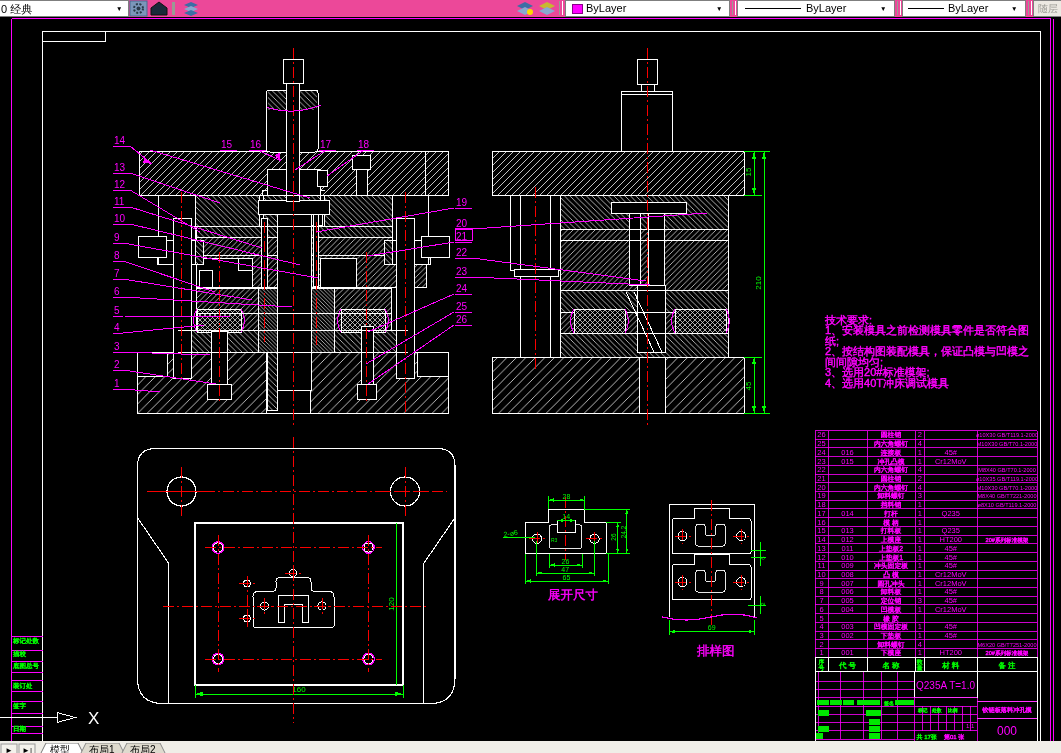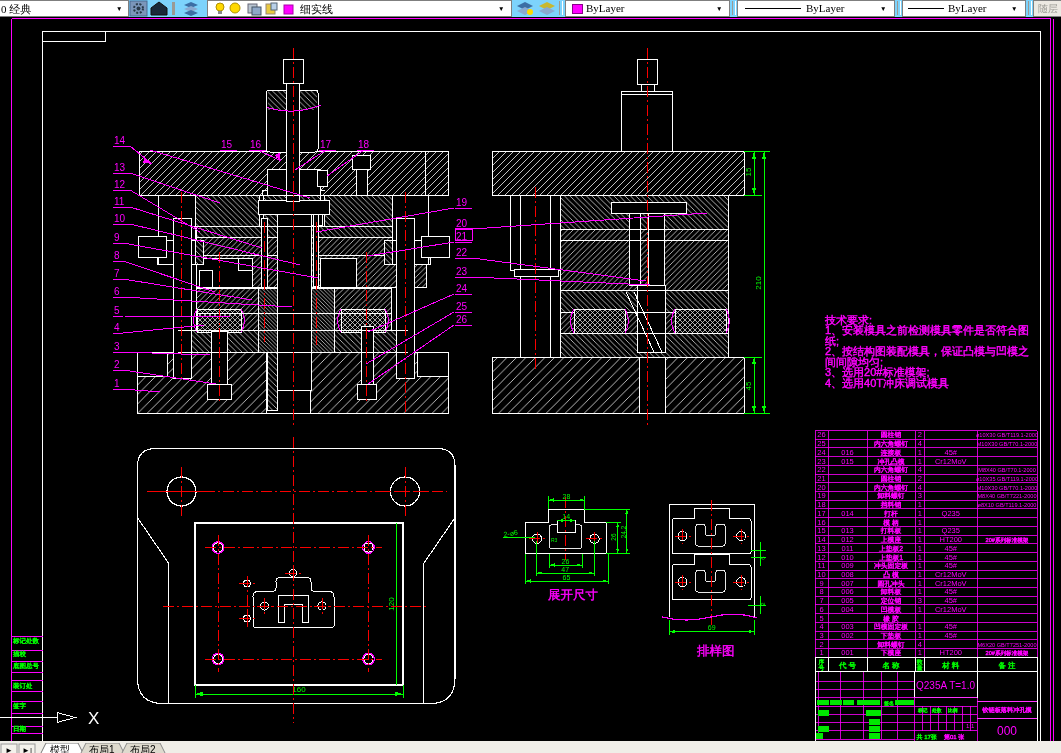--- a/index.html
+++ b/index.html
@@ -1,48 +1,34 @@
 <!DOCTYPE html>
 <html><head><meta charset="utf-8"><style>
 html,body{margin:0;padding:0;width:1061px;height:753px;background:#000;overflow:hidden;font-family:"Liberation Sans",sans-serif;}
-#tb{position:absolute;left:0;top:0;width:1061px;height:33px;background:#7dd3fc;font-family:Liberation Serif, serif;}
+#tb{position:absolute;left:0;top:0;width:1061px;height:33px;background:#ec4899;}
 .cb{position:absolute;top:0px;height:15px;background:#fff;border:1px solid #7f7f7f;font-size:11px;color:#000;}
 .sep{position:absolute;top:1px;height:14px;width:2px;border-left:1px solid #9a9a94;border-right:1px solid #fff;}
 .ar{position:absolute;top:4px;font-size:6.5px;color:#000;}
 #tab{position:absolute;left:0;top:741px;width:1061px;height:12px;background:#f0eee8;}
 </style></head><body>
 <div id="tb">
  <div class="cb" style="left:-30px;width:157px;">
       <span style="position:absolute;left:30px;top:1px;font-size:11px">0 经典</span>
       <span class="ar" style="left:145px">▼</span>
     </div>
  <svg style="position:absolute;left:128px;top:0" width="80" height="17">
    <rect x="2" y="1" width="17" height="15" fill="#7b96ba" stroke="#4a6a92"></rect>
    <circle cx="10.5" cy="8.5" r="4.5" fill="none" stroke="#2a3a4a" stroke-width="2" stroke-dasharray="2 1.6"></circle>
    <circle cx="10.5" cy="8.5" r="2" fill="#2a3a4a"></circle>
    <polygon points="23,8 31,2 39,8 39,15 23,15" fill="#1a2a3a" stroke="#111"></polygon>
    <rect x="44" y="2" width="3" height="13" fill="#9a9a94"></rect>
    <polygon points="56,5 63,2 70,5 63,8" fill="#3c6ea5"></polygon>
    <polygon points="56,9 63,6 70,9 63,12" fill="#89a9d0"></polygon>
    <polygon points="56,13 63,10 70,13 63,16" fill="#3c6ea5"></polygon>
  </svg>
- <div class="cb" style="left:207px;width:303px;">
-  <svg width="100" height="15" style="position:absolute;left:0;top:0">
-   <circle cx="12" cy="6" r="4" fill="#ffd800" stroke="#b09000"></circle>
-        <rect x="10" y="10" width="4" height="3" fill="#888"></rect>
-   <circle cx="27" cy="7" r="5" fill="#ffd800" stroke="#b09000"></circle>
-   <rect x="40" y="3" width="9" height="9" fill="#b8c4d0" stroke="#667"></rect>
-        <rect x="44" y="6" width="9" height="8" fill="#8fa8c8" stroke="#456"></rect>
-   <rect x="58" y="3" width="9" height="10" fill="#e8c840" stroke="#987"></rect>
-        <rect x="63" y="2" width="6" height="7" fill="#b8d0e8" stroke="#567"></rect>
-   <rect x="76" y="4" width="9" height="9" fill="#f0f" stroke="#a0a"></rect>
-  </svg>
-  <span style="position:absolute;left:92px;top:1px;font-size:11px">细实线</span>
-  <span class="ar" style="left:290px">▼</span>
- </div>
  <svg style="position:absolute;left:514px;top:0" width="44" height="17">
   <polygon points="3,6 11,2 19,6 11,10" fill="#3c6ea5"></polygon>
       <polygon points="3,11 11,7 19,11 11,15" fill="#89a9d0"></polygon>
   <circle cx="16" cy="12" r="3" fill="#ffd800"></circle>
   <polygon points="25,6 33,2 41,6 33,10" fill="#c8b830"></polygon>
       <polygon points="25,11 33,7 41,11 33,15" fill="#89a9d0"></polygon>
  </svg>
  <div class="sep" style="left:559px"></div>
  <div class="cb" style="left:565px;width:163px;">
       <span style="position:absolute;left:6px;top:3px;width:9px;height:8px;background:#f0f;border:1px solid #808"></span>

